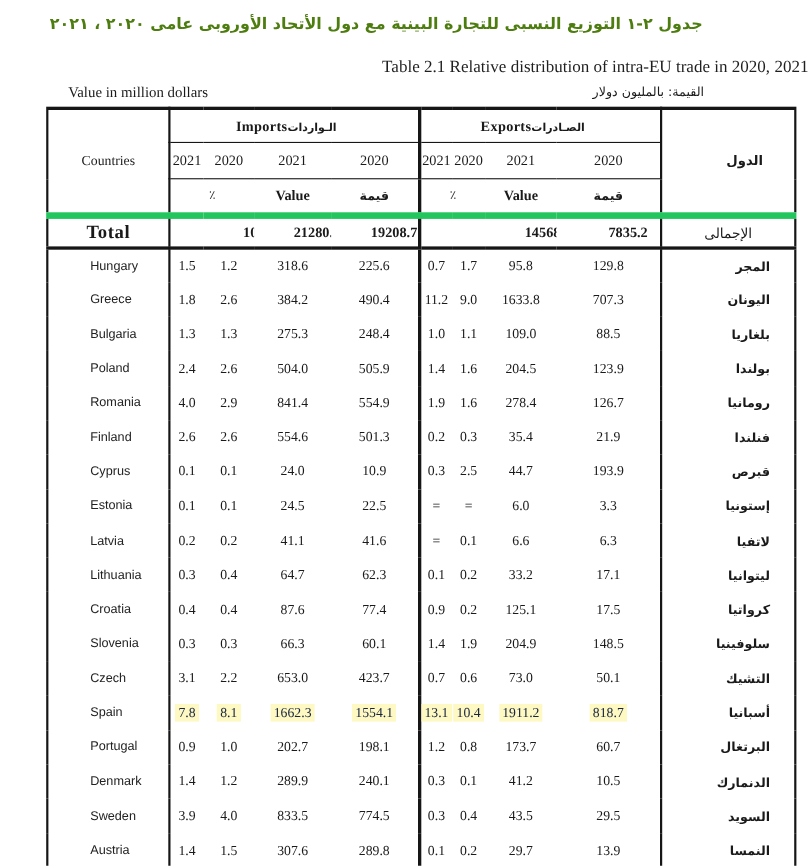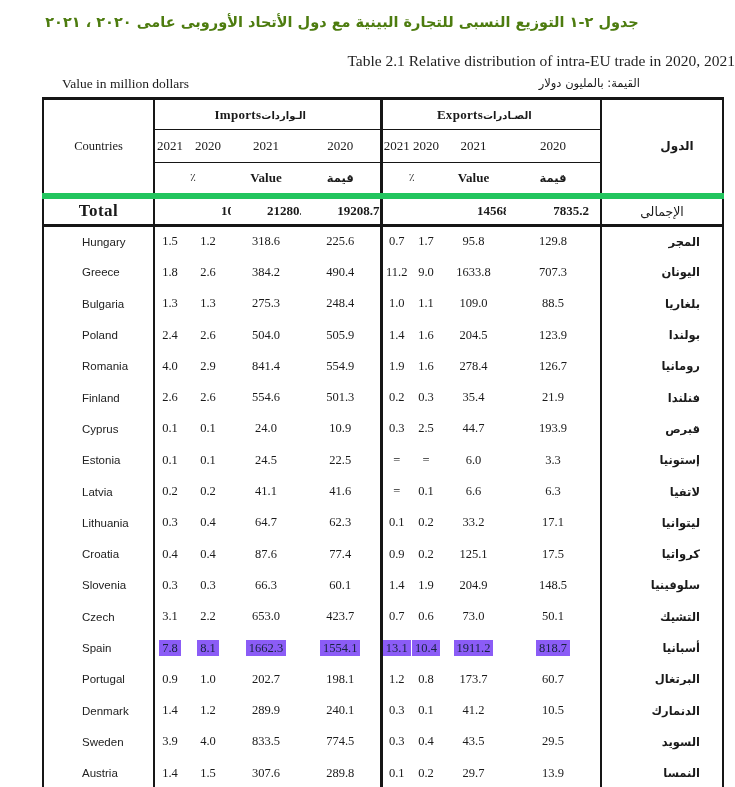--- a/index.html
+++ b/index.html
@@ -94,21 +94,21 @@
     font-size: 11.5px; color: #222;
   }
   td.c-ar {
     text-align: right; padding-right: 22px;
     font-family: "DejaVu Sans", sans-serif;
     font-size: 11.5px; font-weight: bold;
     direction: rtl;
   }
   td.num { font-size: 12.5px; }
   td.num span { padding: 1px 3px; }
-  tr.hl td.num span { background: #8b5cf6; color: #17233f; }
+  tr.hl td.num span { background: #fef9c3; color: #17233f; }
 </style>
 </head>
 <body>
 
 <div class="page">
 
   <div class="title-ar">جدول ٢-١  التوزيع النسبى للتجارة البينية مع دول الأتحاد الأوروبى عامى ٢٠٢٠ ، ٢٠٢١</div>
   <div class="title-en">Table 2.1 Relative distribution of intra-EU trade in 2020, 2021</div>
 
   <div class="notes">

